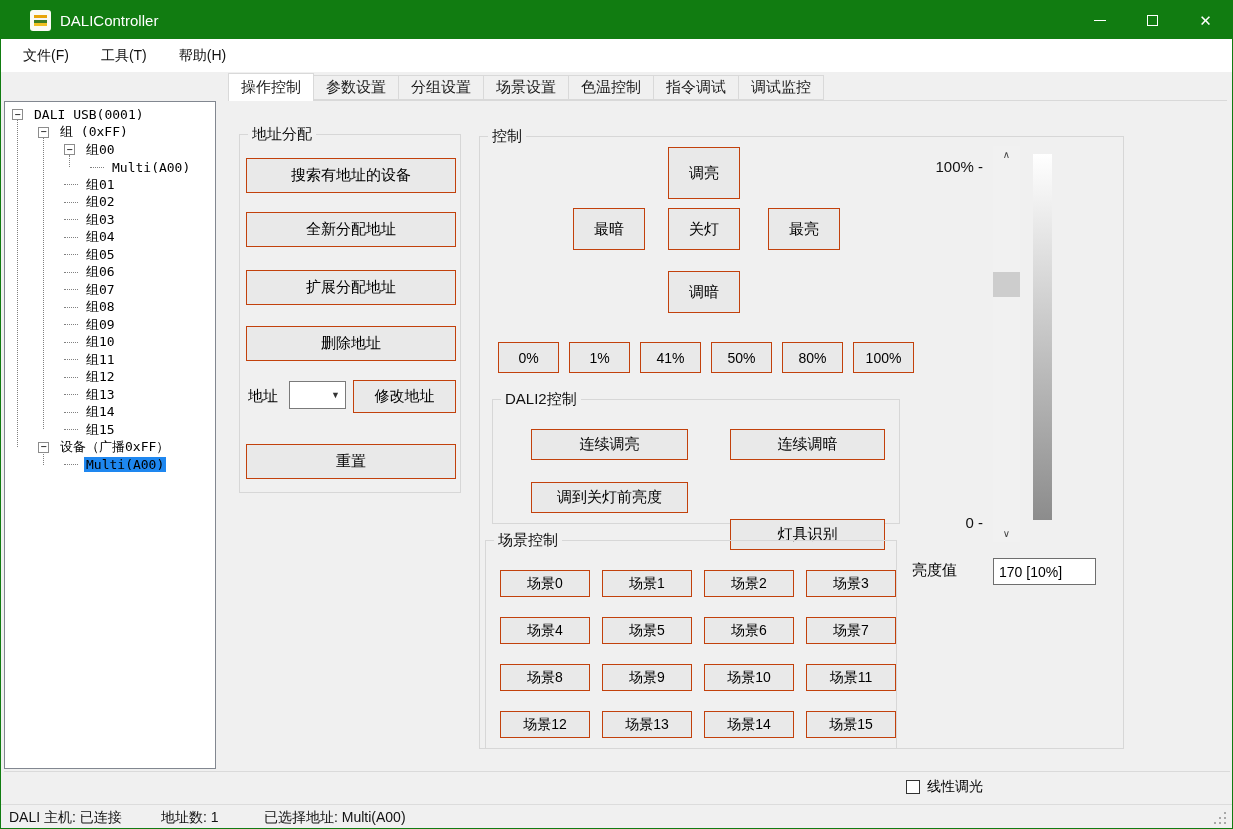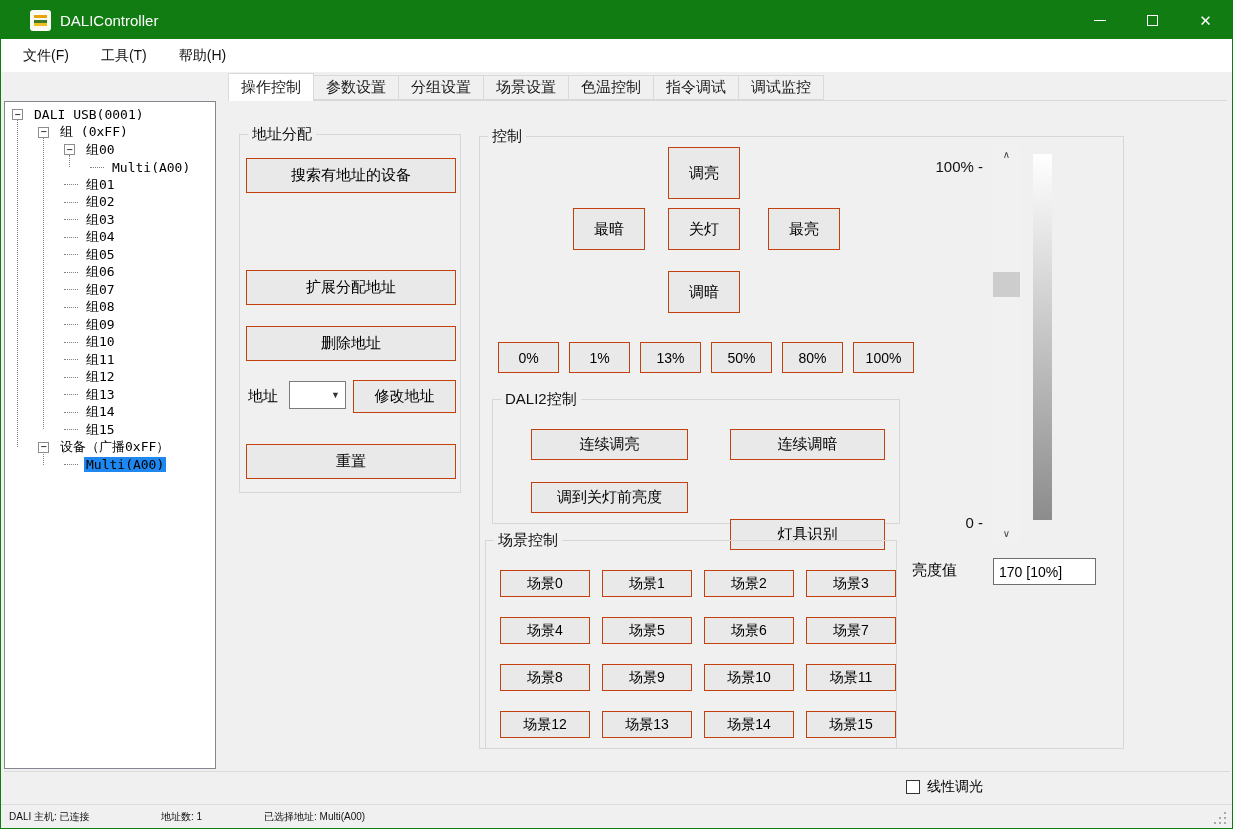--- a/index.html
+++ b/index.html
@@ -88,21 +88,21 @@
   .grad { position:absolute; left:553px; top:17px; width:19px; height:366px;
     background:linear-gradient(180deg,#ffffff,#8c8c8c); }
   .blabel { position:absolute; left:432px; top:424px; font-size:15px; color:#000; }
   .bvalue { position:absolute; left:513px; top:421px; width:103px; height:27px; background:#fff;
     border:1px solid #6e6e6e; display:flex; align-items:center; padding-left:5px; font-size:14px; color:#000; }
   
   .cbrow { position:absolute; left:905px; top:777px; display:flex; align-items:center; gap:7px;
     font-size:14px; color:#000; }
   .cbox { width:14px; height:14px; background:#fff; border:1px solid #333; }
   .statusbar { position:absolute; left:0; top:803px; width:100%; height:26px; background:#f0f0f0;
-    border-top:1px solid #dcdcdc; font-size:10px; color:#111; }
+    border-top:1px solid #dcdcdc; font-size:14px; color:#111; }
   .sb-item { position:absolute; top:0; line-height:24px; white-space:nowrap; }
   .sb-host { left:8px; } .sb-count { left:160px; } .sb-sel { left:263px; }
   .grip { position:absolute; right:6px; bottom:6px; width:2px; height:2px; background:#a8a8a8;
     box-shadow:0 -5px #a8a8a8, 0 -10px #a8a8a8, -5px 0 #a8a8a8, -5px -5px #a8a8a8, -10px 0 #a8a8a8; }
 </style>
 </head>
 <body>
 
 <div class="win">
 
@@ -231,20 +231,21 @@
       <div class="tab">场景设置</div>
       <div class="tab">色温控制</div>
       <div class="tab">指令调试</div>
       <div class="tab">调试监控</div>
     </div>
   <div class="page-bottom-line"></div>
 
   <div class="gbox addr-g">
     <div class="glabel">地址分配</div>
     <div class="btn abtn b-search">搜索有地址的设备</div>
+    <div class="btn abtn b-new">全新分配地址</div>
     <div class="btn abtn b-ext">扩展分配地址</div>
     <div class="btn abtn b-del">删除地址</div>
     <div class="addr-lab">地址</div>
     <div class="combo">
       <span></span>
       <span class="chev">▼</span>
     </div>
     <div class="btn b-modify">修改地址</div>
     <div class="btn abtn b-reset">重置</div>
   </div>
@@ -255,21 +256,21 @@
     <div class="btn b-up">调亮</div>
     <div class="btn b-min">最暗</div>
     <div class="btn b-off">关灯</div>
     <div class="btn b-max">最亮</div>
     <div class="btn b-down">调暗</div>
 
     <div class="pct-row">
 
     <div class="btn pbtn">0%</div>
         <div class="btn pbtn">1%</div>
-        <div class="btn pbtn">13%</div>
+        <div class="btn pbtn">41%</div>
         <div class="btn pbtn">50%</div>
         <div class="btn pbtn">80%</div>
         <div class="btn pbtn">100%</div>
       </div>
 
     <div class="gbox dali2-g">
       <div class="glabel">DALI2控制</div>
       <div class="btn b-cup">连续调亮</div>
       <div class="btn b-cdown">连续调暗</div>
       <div class="btn b-recall">调到关灯前亮度</div>

